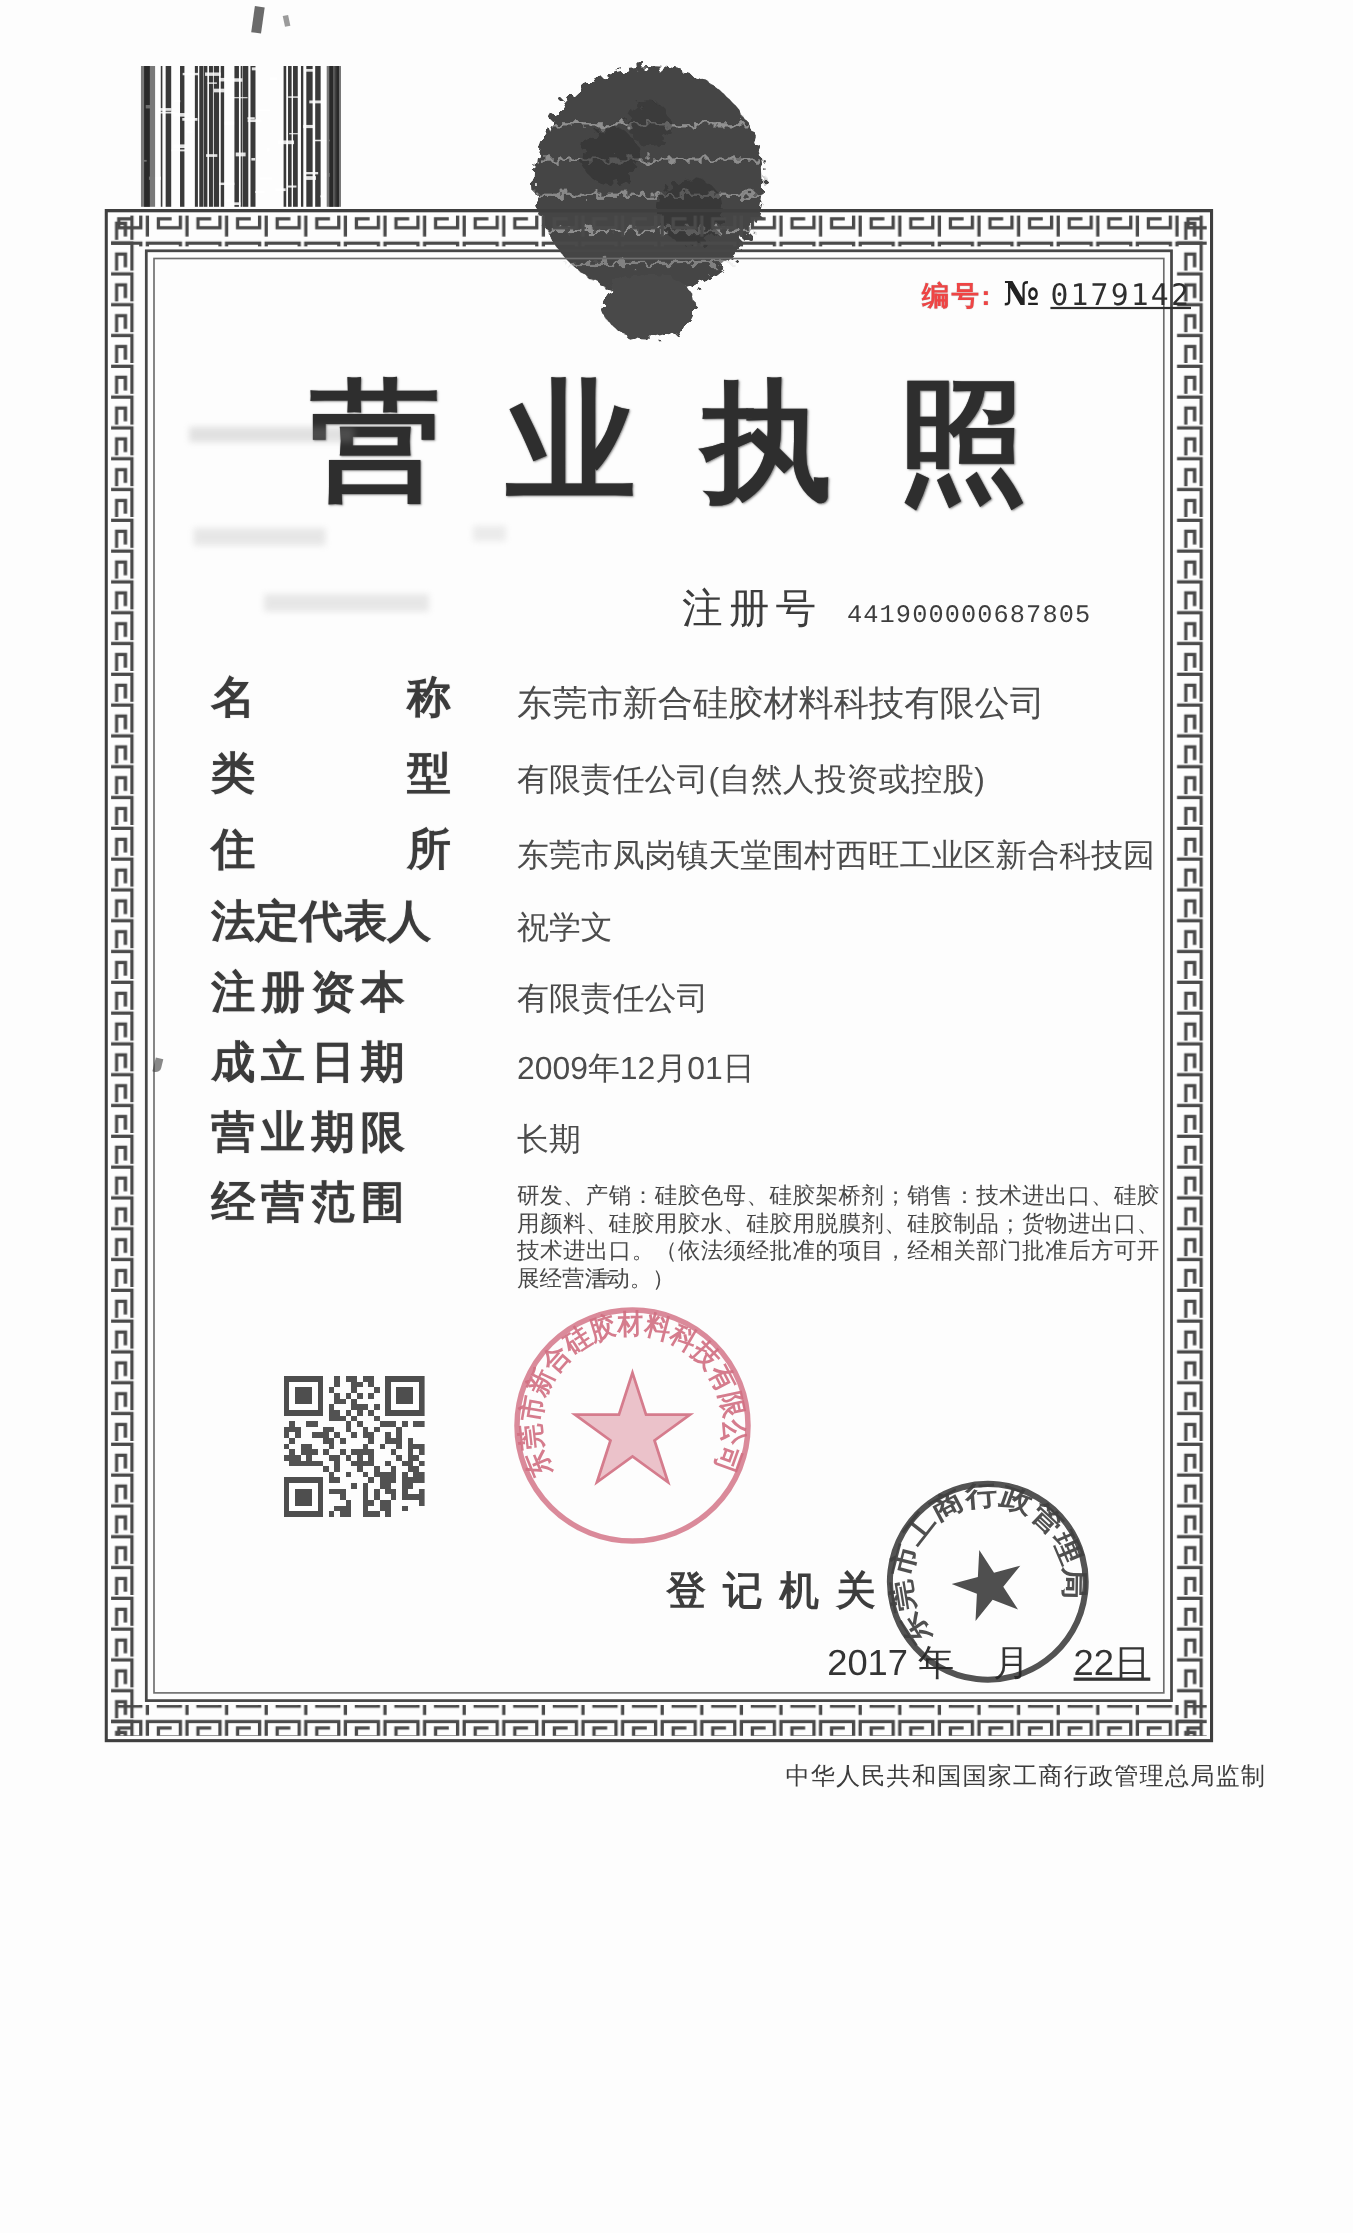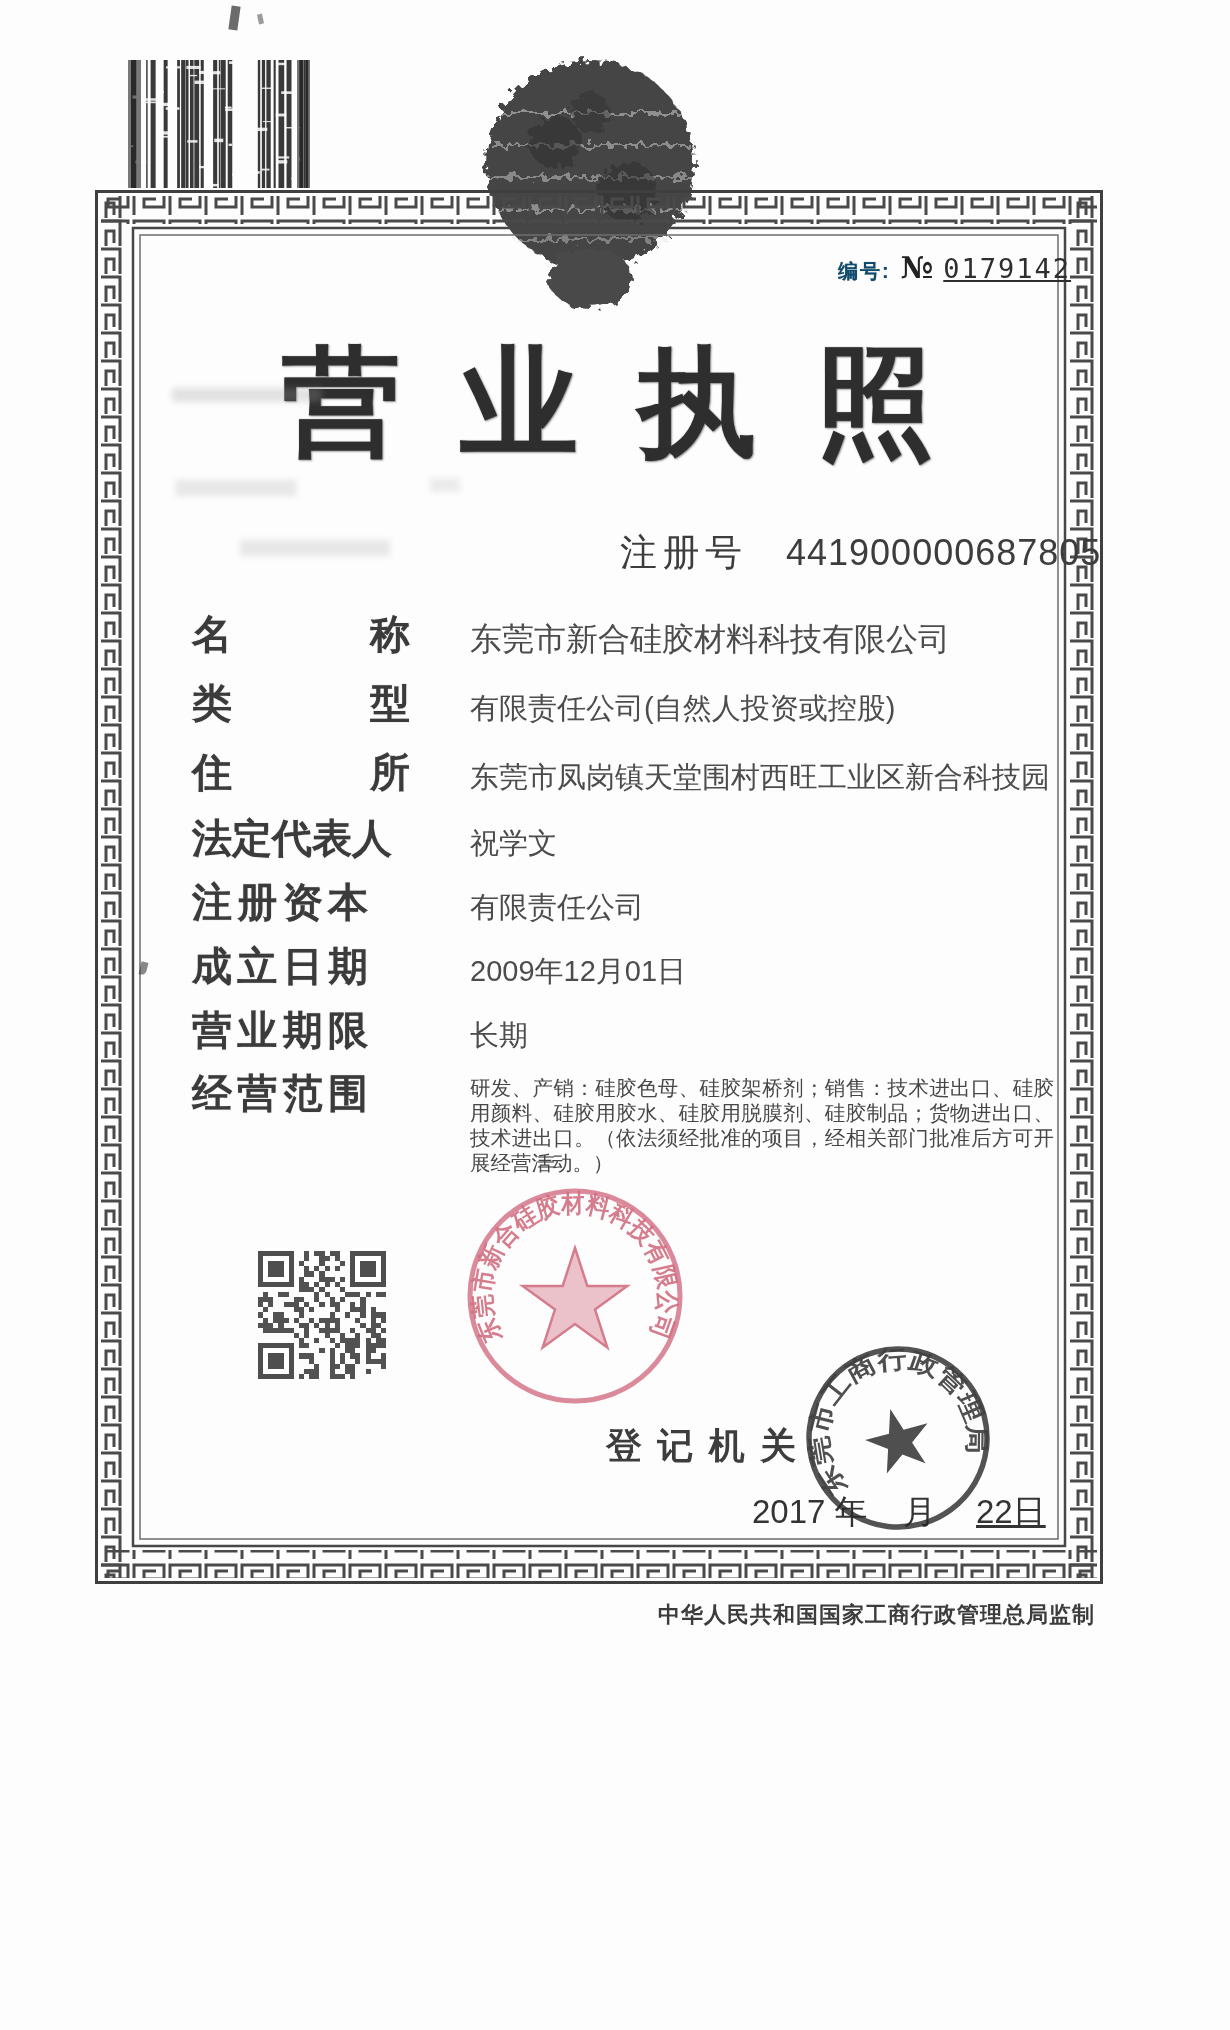--- a/index.html
+++ b/index.html
@@ -9,54 +9,54 @@
   }
   .abs{position:absolute;}
   
   .barcode{left:128px;top:58px;width:182px;height:132px;}
   
   .emblem{left:470px;top:52px;width:240px;height:262px;}
   
   .frame{left:95px;top:190px;width:1008px;height:1394px;}
   
   .serial{left:838px;top:250px;display:flex;align-items:baseline;gap:10px;white-space:nowrap;}
-  .serial .lab{font-size:20px;color:#0c4a6e;letter-spacing:2px;}
+  .serial .lab{font-size:25px;color:#ef4444;letter-spacing:2px;}
   .serial .sym{font-size:30px;font-weight:700;font-family:"DejaVu Serif","Liberation Serif",serif;color:#222;}
   .serial .num{font-size:27px;font-family:"DejaVu Sans Mono","Liberation Mono",monospace;color:#2e2e2e;letter-spacing:2px;text-decoration:underline;}
   
   .title{left:282px;top:318px;width:652px;height:168px;font-size:118px;line-height:168px;
     font-weight:900;color:#2e2e2e;text-shadow:1px 1px 2px rgba(40,40,40,.55),0 0 1px rgba(0,0,0,.5);}
   
   .jchars{display:flex;justify-content:space-between;}
   
   .regline{left:620px;top:528px;display:flex;align-items:baseline;white-space:nowrap;}
   .regline .rlab{width:122px;font-size:37px;color:#3d3d3d;font-weight:500;}
-  .regline .rnum{margin-left:44px;font-size:36px;letter-spacing:1px;color:#3d3d3d;
-    font-family:Liberation Sans, sans-serif;}
+  .regline .rnum{margin-left:28px;font-size:23px;letter-spacing:1px;color:#3d3d3d;
+    font-family:Liberation Mono, monospace;}
   
   .row{left:192px;display:flex;align-items:flex-start;}
   .lab{font-size:40px;font-weight:600;color:#3b3b3b;line-height:1.1;text-shadow:0 0 1px rgba(30,30,30,.4);flex:none;}
   .w2{width:218px;}
   .w4{width:176px;}
   .val{position:absolute;left:278px;top:8px;width:600px;font-size:29px;color:#4c4c4c;white-space:nowrap;}
   .row0 .val{font-size:32px;top:6px;}
   .row7 .val{font-size:20.5px;top:4px;width:584px;line-height:25px;white-space:normal;color:#474747;
     text-align:justify;}
   
   .qr{left:258px;top:1251px;width:128px;height:128px;}
   
   .seal-red{left:462px;top:1183px;width:226px;height:226px;opacity:.85;}
   .seal-black{left:802px;top:1342px;width:192px;height:192px;transform:rotate(-15deg);opacity:.88;}
   
   .registrar{left:606px;top:1422px;width:190px;font-size:36px;font-weight:600;color:#3d3d3d;}
   .dateline{top:1490px;font-size:33px;color:#343434;white-space:nowrap;}
   .d-year{left:752px;} .d-month{left:903px;} .d-day{left:976px;text-decoration:underline;}
   
   .footer-left{left:98px;top:1602px;font-size:20px;color:#4a4a4a;letter-spacing:.5px;}
-  .footer-right{left:658px;top:1600px;font-size:22px;font-weight:700;color:#3c3c3c;letter-spacing:1px;}
+  .footer-right{left:714px;top:1600px;font-size:22px;font-weight:400;color:#3c3c3c;letter-spacing:1px;}
   
   .art{position:absolute;background:#3a3a3a;}
   .a1{left:230px;top:6px;width:9px;height:24px;opacity:.75;transform:rotate(8deg);}
   .a2{left:258px;top:14px;width:5px;height:10px;opacity:.5;transform:rotate(-12deg);}
   .smudge{position:absolute;background:#9a9a9a;filter:blur(3px);}
   .s1{left:172px;top:388px;width:150px;height:14px;opacity:.28;}
   .s2{left:176px;top:480px;width:120px;height:16px;opacity:.22;}
   .s3{left:240px;top:540px;width:150px;height:16px;opacity:.22;}
   .s4{left:430px;top:478px;width:30px;height:14px;opacity:.18;}
   .comma{left:140px;top:962px;width:7px;height:13px;opacity:.6;border-radius:0 0 5px 0;transform:rotate(14deg);}

